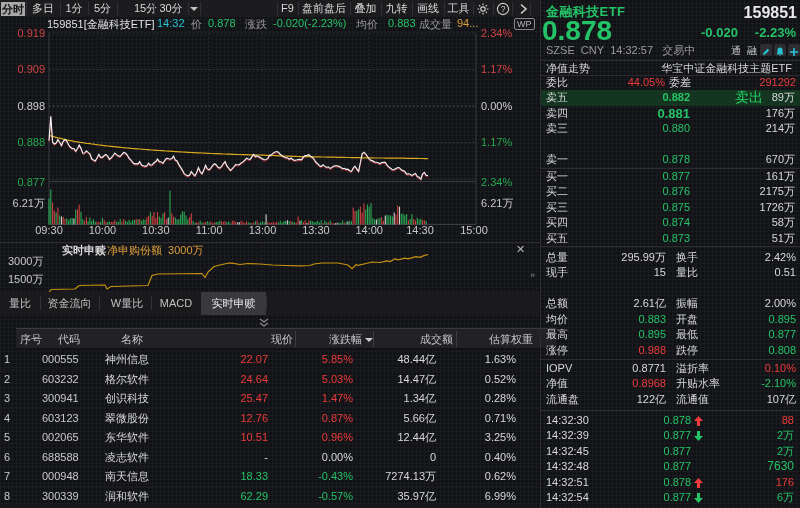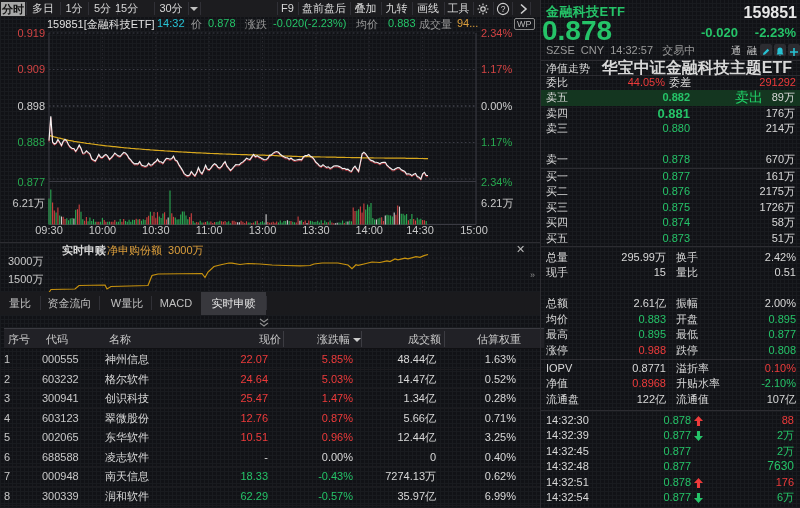--- a/index.html
+++ b/index.html
@@ -268,21 +268,21 @@
 
 <div class="abs" style="left:0;top:0;width:540px;height:17px;background:#1c1c1f">
       <div class="abs" style="left:1px;top:2px;width:24px;height:14px;background:#a8a8a8;color:#141414;font-size:11px;text-align:center;line-height:14px;font-weight:700">分时</div>
       <div class="abs" style="left:26px;top:2px;width:0;height:13px;border-left:1px solid #303036"></div>
       <div class="abs" style="left:26px;top:0px;width:34px;height:17px;color:#d8d8d8;font-size:11px;text-align:center;line-height:17px">多日</div>
       <div class="abs" style="left:60px;top:2px;width:0;height:13px;border-left:1px solid #303036"></div>
       <div class="abs" style="left:60px;top:0px;width:28px;height:17px;color:#d8d8d8;font-size:11px;text-align:center;line-height:17px">1分</div>
       <div class="abs" style="left:88px;top:2px;width:0;height:13px;border-left:1px solid #303036"></div>
       <div class="abs" style="left:88px;top:0px;width:29px;height:17px;color:#d8d8d8;font-size:11px;text-align:center;line-height:17px">5分</div>
       <div class="abs" style="left:117px;top:2px;width:0;height:13px;border-left:1px solid #303036"></div>
-      <div class="abs" style="left:115px;top:0px;width:37px;height:17px;color:#d8d8d8;font-size:11px;text-align:left;line-height:17px">15分</div>
+      <div class="abs" style="left:127px;top:0px;width:37px;height:17px;color:#d8d8d8;font-size:11px;text-align:center;line-height:17px">15分</div>
       <div class="abs" style="left:154px;top:2px;width:0;height:13px;border-left:1px solid #303036"></div>
       <div class="abs" style="left:154px;top:0px;width:34px;height:17px;color:#d8d8d8;font-size:11px;text-align:center;line-height:17px">30分</div>
       <div class="abs" style="left:188px;top:2px;width:0;height:13px;border-left:1px solid #303036"></div>
       <div class="abs" style="left:190px;top:7px;width:0;height:0;border-left:4px solid transparent;border-right:4px solid transparent;border-top:4px solid #c0c0c0"></div>
       <div class="abs" style="left:200px;top:2px;width:0;height:13px;border-left:1px solid #303036"></div>
       <div class="abs" style="left:277px;top:2px;width:0;height:13px;border-left:1px solid #303036"></div>
       <div class="abs" style="left:277px;top:0px;width:21px;height:17px;color:#d8d8d8;font-size:11px;text-align:center;line-height:17px">F9</div>
       <div class="abs" style="left:298px;top:2px;width:0;height:13px;border-left:1px solid #303036"></div>
       <div class="abs" style="left:298px;top:0px;width:52px;height:17px;color:#d8d8d8;font-size:11px;text-align:center;line-height:17px">盘前盘后</div>
       <div class="abs" style="left:350px;top:2px;width:0;height:13px;border-left:1px solid #303036"></div>
@@ -354,21 +354,21 @@
       <div class="abs" style="left:101px;top:0;width:52px;height:23px;font-size:11px;text-align:center;line-height:23px;color:#c0c0c0">W量比</div>
       <div class="abs" style="left:151px;top:4px;width:0;height:14px;border-left:1px solid #303036"></div>
       <div class="abs" style="left:151px;top:0;width:50px;height:23px;font-size:11px;text-align:center;line-height:23px;color:#c0c0c0">MACD</div>
       <div class="abs" style="left:201px;top:4px;width:0;height:14px;border-left:1px solid #303036"></div>
       <div class="abs" style="left:201px;top:0;width:65px;height:23px;font-size:11px;text-align:center;line-height:23px;color:#e8e8e8;background:#38383d">实时申赎</div>
       <div class="abs" style="left:266px;top:4px;width:0;height:14px;border-left:1px solid #303036"></div>
     </div>
 <svg class="abs" style="left:257px;top:318px" width="14" height="9" viewBox="0 0 14 9">
       <path d="M3 1 L7 4 L11 1 M3 5 L7 8 L11 5" fill="none" stroke="#909090" stroke-width="1.1"></path>
     </svg>
-<div class="abs" style="left:4px;top:328px;width:540px;height:21px;background:#212126;border-top:1px solid #3a3a40;border-bottom:1px solid #101013">
+<div class="abs" style="left:16px;top:328px;width:540px;height:21px;background:#212126;border-top:1px solid #3a3a40;border-bottom:1px solid #101013">
       <span class="abs" style="left:4px;top:0;line-height:21px;font-size:11px;color:#c8c8c8">序号</span>
       <span class="abs" style="left:42px;top:0;line-height:21px;font-size:11px;color:#c8c8c8">代码</span>
       <span class="abs" style="left:105px;top:0;line-height:21px;font-size:11px;color:#c8c8c8">名称</span>
       <span class="abs" style="right:263px;top:0;line-height:21px;font-size:11px;color:#c8c8c8">现价</span>
       <span class="abs" style="right:194px;top:0;line-height:21px;font-size:11px;color:#c8c8c8">涨跌幅</span>
       <span class="abs" style="right:103px;top:0;line-height:21px;font-size:11px;color:#c8c8c8">成交额</span>
       <span class="abs" style="right:23px;top:0;line-height:21px;font-size:11px;color:#c8c8c8">估算权重</span>
       <div class="abs" style="left:349px;top:9px;width:0;height:0;border-left:4px solid transparent;border-right:4px solid transparent;border-top:4px solid #cccccc"></div>
       <div class="abs" style="left:279px;top:2px;width:0;height:16px;border-left:1px solid #3c3c42"></div>
       <div class="abs" style="left:357px;top:2px;width:0;height:16px;border-left:1px solid #3c3c42"></div>
@@ -466,21 +466,21 @@
       </svg></div>
     <div class="abs" style="left:541px;top:59.5px;width:259px;height:0;border-top:1px solid #2c2c31;"></div>
     <div class="abs" style="left:541px;top:74.5px;width:259px;height:0;border-top:1px solid #2c2c31;"></div>
     <div class="abs" style="left:541px;top:89.5px;width:259px;height:0;border-top:1px solid #2c2c31;"></div>
     <div class="abs" style="left:541px;top:167.5px;width:259px;height:0;border-top:1px solid #2c2c31;"></div>
     <div class="abs" style="left:541px;top:245.5px;width:259px;height:0;border-top:1px solid #2c2c31;"></div>
     <div class="abs" style="left:541px;top:358.5px;width:259px;height:0;border-top:1px solid #2c2c31;"></div>
     <div class="abs" style="left:541px;top:409.5px;width:259px;height:0;border-top:1px solid #2c2c31;"></div>
     <div class="abs" style="left:541px;top:60.5px;width:259px;height:14px;">
       <span class="abs" style="left:5px;top:0;line-height:14px;font-size:11px;color:#d8d8d8;font-weight:400;white-space:nowrap">净值走势</span>
-      <span class="abs" style="right:8px;top:0;line-height:14px;font-size:16px;color:#d8d8d8;font-weight:700;white-space:nowrap">华宝中证金融科技主题ETF</span>
+      <span class="abs" style="right:8px;top:0;line-height:14px;font-size:11px;color:#d8d8d8;font-weight:400;white-space:nowrap">华宝中证金融科技主题ETF</span>
     </div>
     <div class="abs" style="left:541px;top:75px;width:259px;height:14px;">
       <span class="abs" style="left:5px;top:0;line-height:14px;font-size:11px;color:#d8d8d8;font-weight:400;white-space:nowrap">委比</span>
       <span class="abs" style="right:135px;top:0;line-height:14px;font-size:11px;color:#ee3b3b;font-weight:400;white-space:nowrap">44.05%</span>
       <span class="abs" style="left:128px;top:0;line-height:14px;font-size:11px;color:#d8d8d8;font-weight:400;white-space:nowrap">委差</span>
       <span class="abs" style="right:4px;top:0;line-height:14px;font-size:11px;color:#ee3b3b;font-weight:400;white-space:nowrap">291292</span>
     </div>
     <div class="abs" style="left:541px;top:90px;width:259px;height:15.5px;background:#143620;">
       <span class="abs" style="left:5px;top:0;line-height:15.5px;font-size:11px;color:#d8d8d8;font-weight:400;white-space:nowrap">卖五</span>
       <span class="abs" style="right:110px;top:0;line-height:15.5px;font-size:11px;color:#25c368;font-weight:700;white-space:nowrap">0.882</span>

